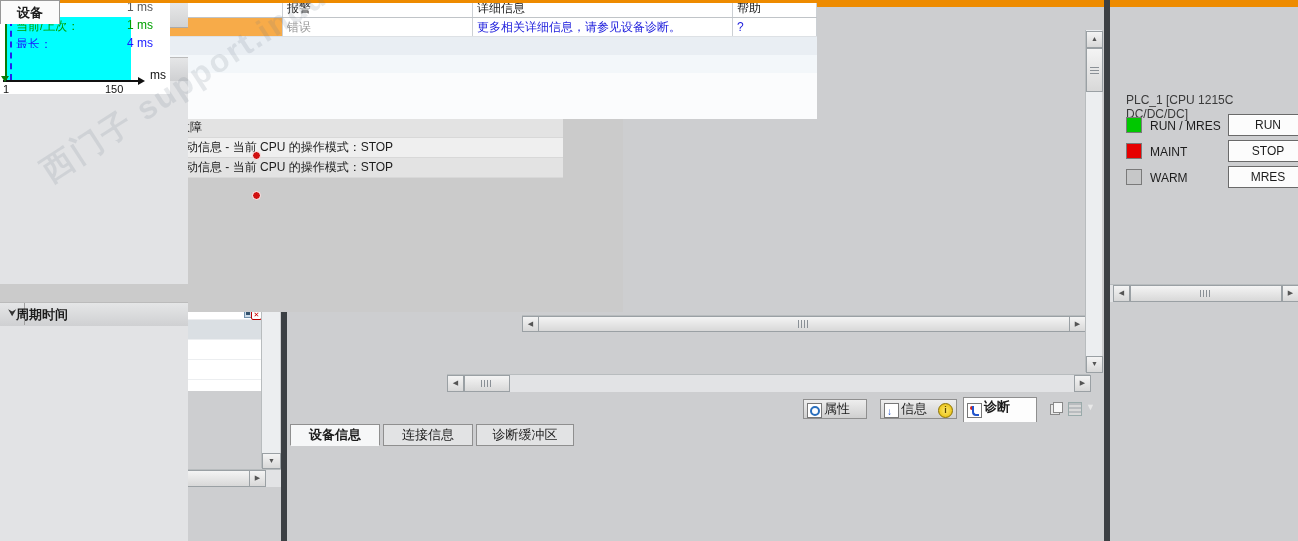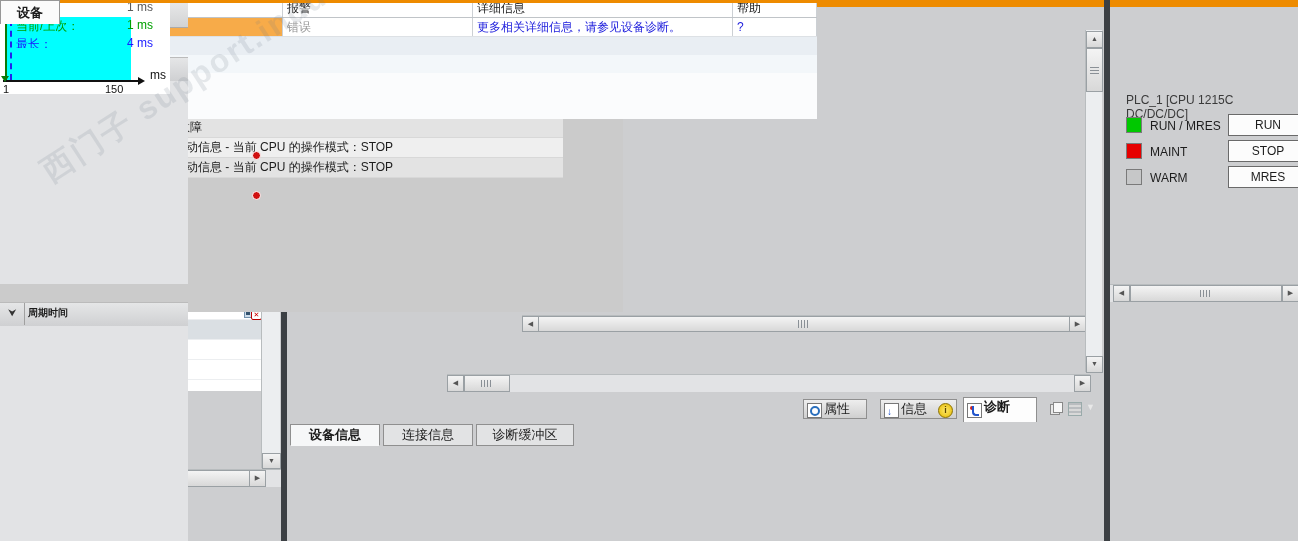--- a/index.html
+++ b/index.html
@@ -155,21 +155,21 @@
   .run-icon::after{content:"";position:absolute;left:2px;top:2px;width:3px;height:7px;background:#fff}
 
   
   .rp-title{left:1118;top:11;font-size:13px;font-weight:bold}
   .rp-toolbar{left:1110;top:30;width:188px;height:27px;background:linear-gradient(#e9e9ea,#d2d3d4);border-bottom:1px solid #aaa}
   .rp-float{left:1284;top:35;width:14px;height:15px;background:#fff;border:1px solid #5577aa}
   .rp-sechdr{left:1110;width:188px;height:23px;background:linear-gradient(#e5e6e7,#cfd0d2);
              border-top:1px solid #bbb;border-bottom:1px solid #9f9f9f}
   .rp-chev{position:absolute;left:8px;top:4px;font-size:10px;color:#333}
   .rp-secline{position:absolute;left:24px;top:0;width:1px;height:22px;background:#a0a0a0}
-  .rp-sectext{position:absolute;left:28px;top:3px;font-size:10px;font-weight:bold}
+  .rp-sectext{position:absolute;left:16px;top:3px;font-size:13px;font-weight:bold}
   .rp-body{left:1110;width:188px;background:#e2e3e5}
   .led{position:absolute;left:1126px;width:14px;height:14px;border:1px solid #7a7a7a}
   .ledlabel{position:absolute;left:1150px;font-size:12px}
   .cpubtn{position:absolute;left:1228px;width:78px;height:20px;background:#fcfcfc;border:1px solid #6a6a6a;
           box-shadow:inset 1px 1px 0 #fff;text-align:center;line-height:20px;font-size:12px}
 
   .chartbox{left:1122;top:338;width:170px;height:94px;background:#fff}
   .cyan{position:absolute;left:5px;top:17px;width:126px;height:63px;background:#00ffff}
   .greenline{position:absolute;left:5px;top:17px;width:2px;height:63px;background:#0a7a0a}
   .bluedash{position:absolute;left:10px;top:20px;width:0;height:60px;border-left:2px dashed #2222ee}

